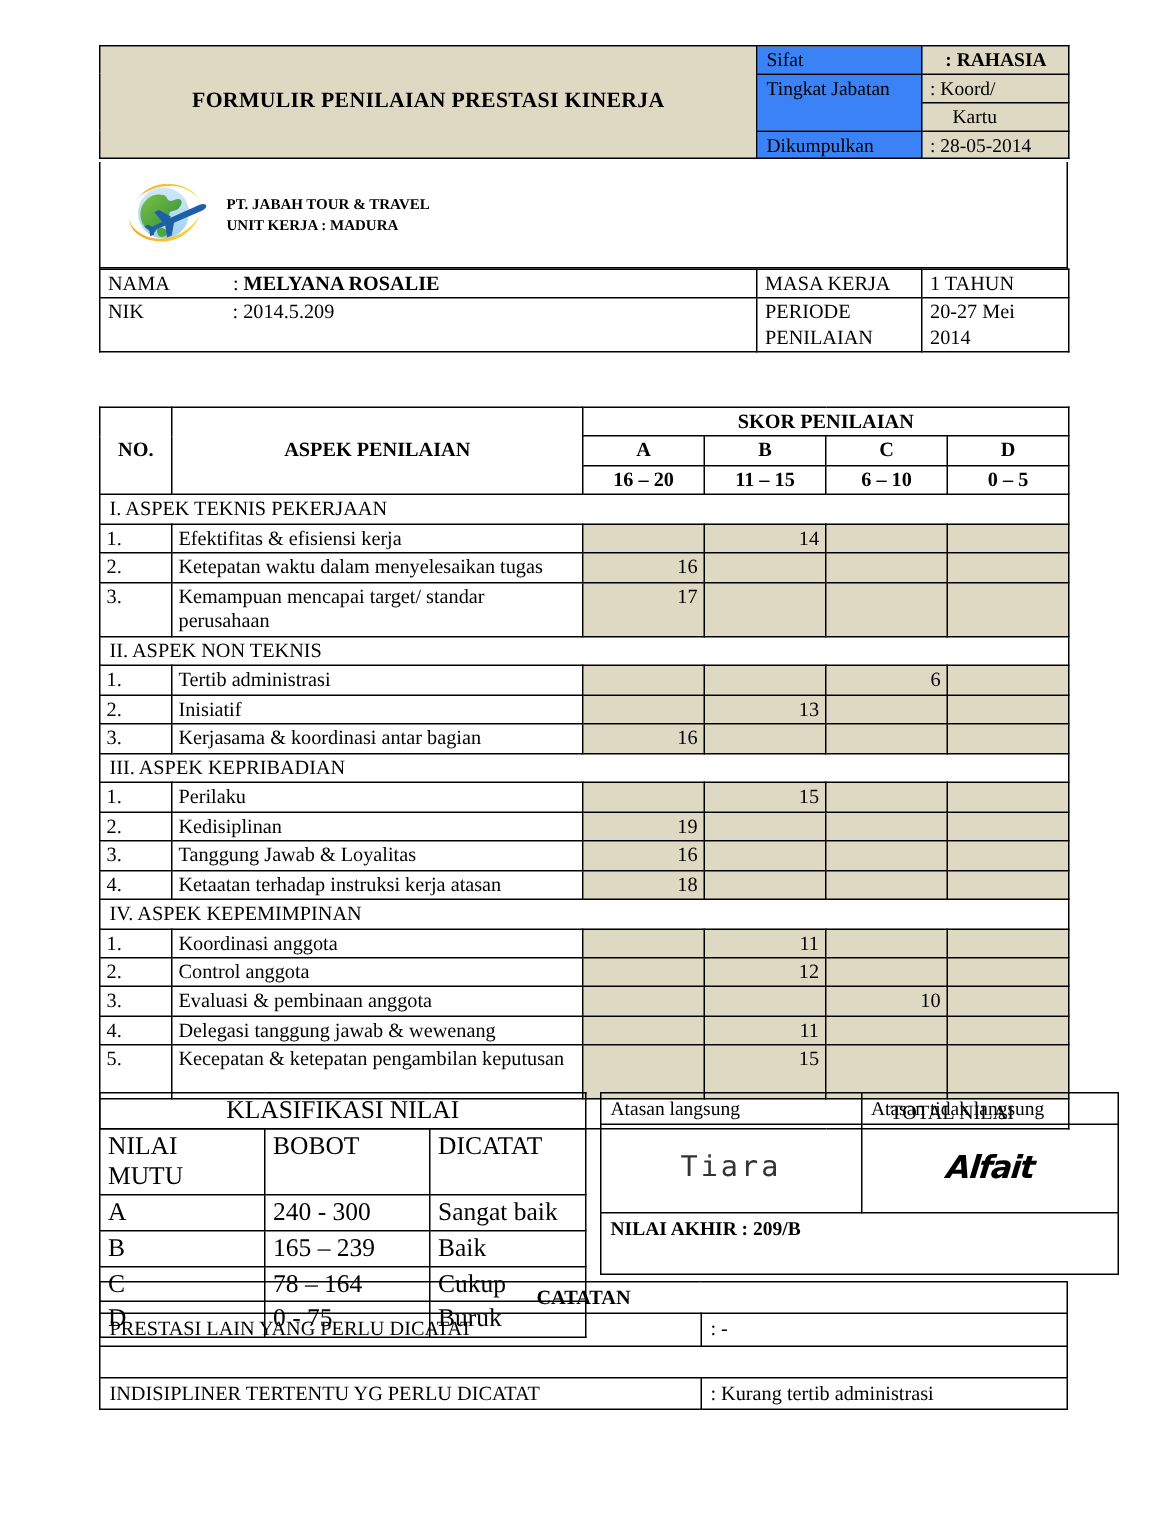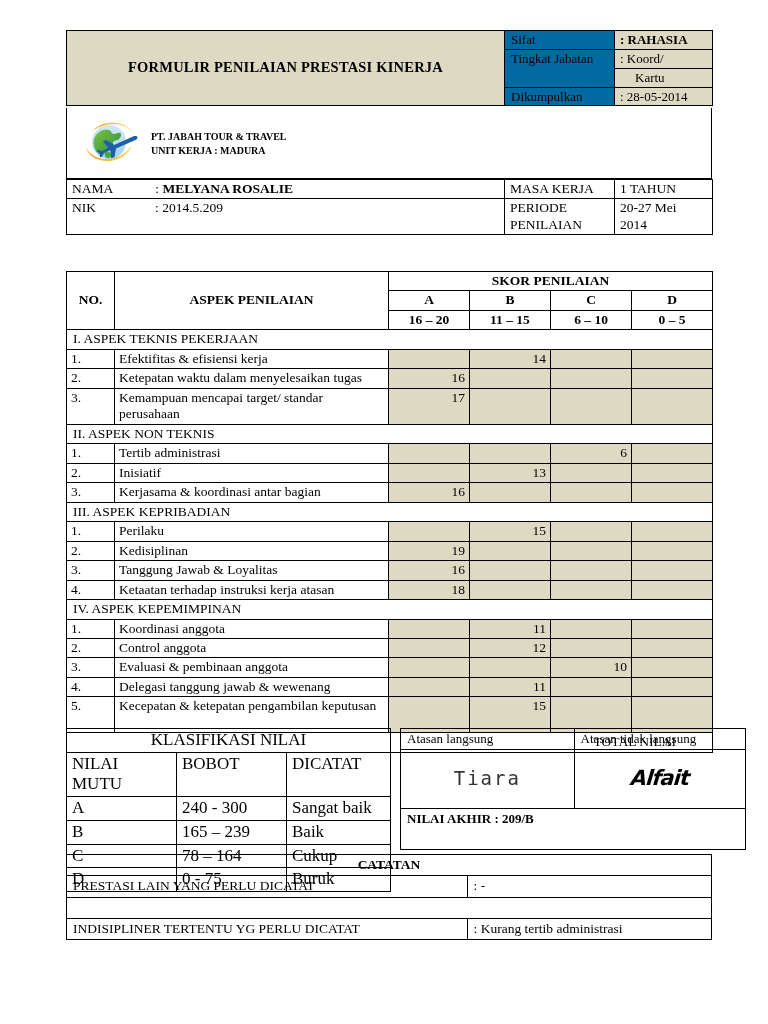--- a/index.html
+++ b/index.html
@@ -47,21 +47,21 @@
   .title-cell {
     background: #DDD9C3;
     text-align: center;
     vertical-align: middle;
     font-weight: bold;
     font-size: 14.5px;
     letter-spacing: .2px;
     border: 1px solid #000;
   }
   .meta-label {
-    background: #0369a1;
+    background: #3b82f6;
     font-size: 13px;
     padding-left: 6px;
     white-space: nowrap;
   }
   .meta-value {
     background: #DDD9C3;
     font-size: 13px;
     padding-left: 5px;
     white-space: nowrap;
   }
@@ -102,21 +102,21 @@
     left: 66px; top: 179px;
     width: 646px;
   }
   .empwrap table { width: 646px; }
   .empwrap td {
     font-size: 13.5px;
     padding: 1px 5px;
     vertical-align: top;
   }
   .nama-label { white-space: pre; }
-  .bold { font-weight: bold; }
+  .bold { font-weight: bold; text-align: center; }
   .red { color: #e8453c; font-weight: bold; }
 
   
   .mainwrap {
     position: absolute;
     left: 66px; top: 271px;
     width: 646px;
   }
   .mainwrap table { width: 646px; }
   .mainwrap td { font-size: 13.5px; padding: 1px 4px; }

